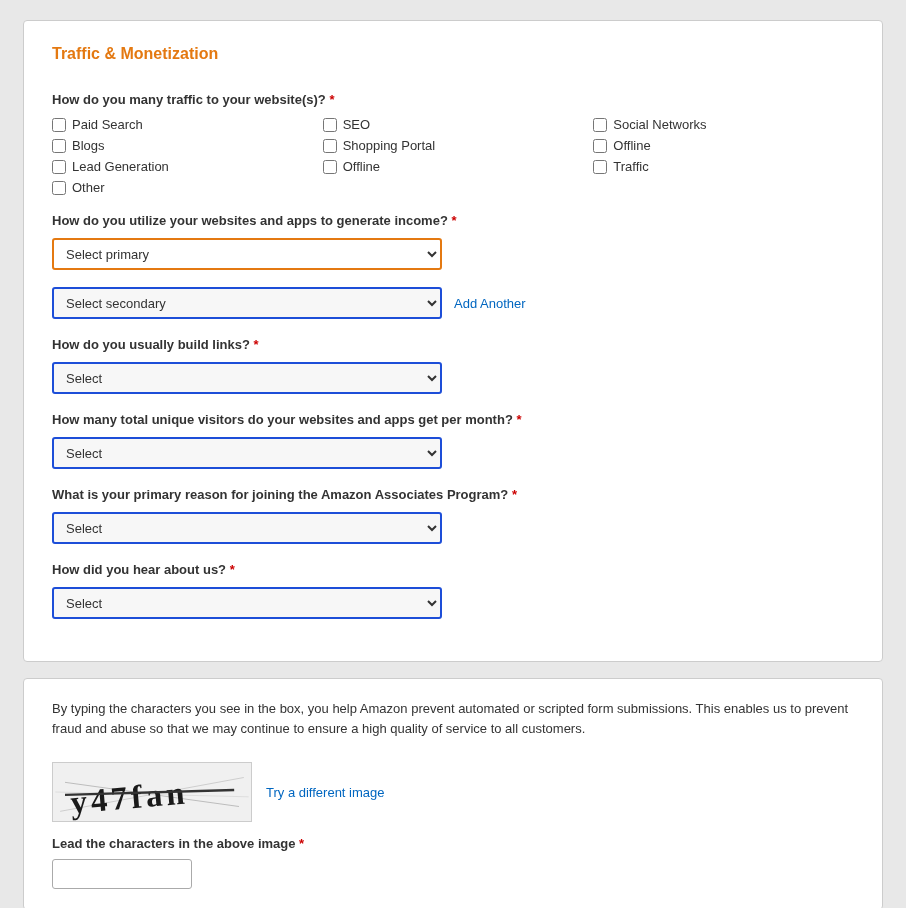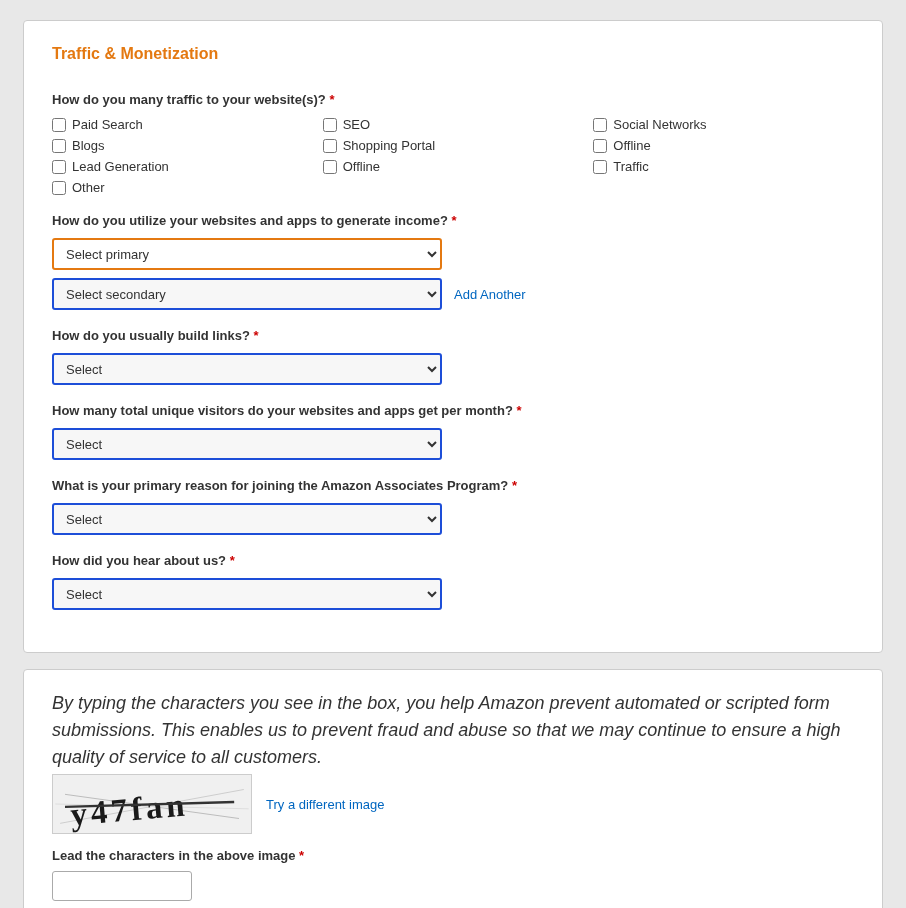--- a/index.html
+++ b/index.html
@@ -57,21 +57,21 @@
 
     .checkbox-item input[type="checkbox"] {
       margin: 0;
       width: 14px;
       height: 14px;
     }
 
     .select-group {
       display: flex;
       flex-direction: column;
-      gap: 8px;
+      gap: 17px;
       margin-bottom: 18px;
     }
 
     .select-row {
       display: flex;
       align-items: center;
       gap: 12px;
     }
 
     select {
@@ -108,25 +108,24 @@
 
     .captcha-card {
       background: #fff;
       border: 1px solid #ccc;
       border-radius: 4px;
       padding: 20px 28px;
       margin-bottom: 16px;
     }
 
     .captcha-desc {
-      font-size: 18px;
+      font-size: 13px;
       color: #333;
-      margin-bottom: 3px;
+      margin-bottom: 24px;
       line-height: 1.5;
-      font-style: italic;
     }
 
     .captcha-image-container {
       display: flex;
       align-items: center;
       gap: 14px;
       margin-bottom: 14px;
     }
 
     .captcha-image {

